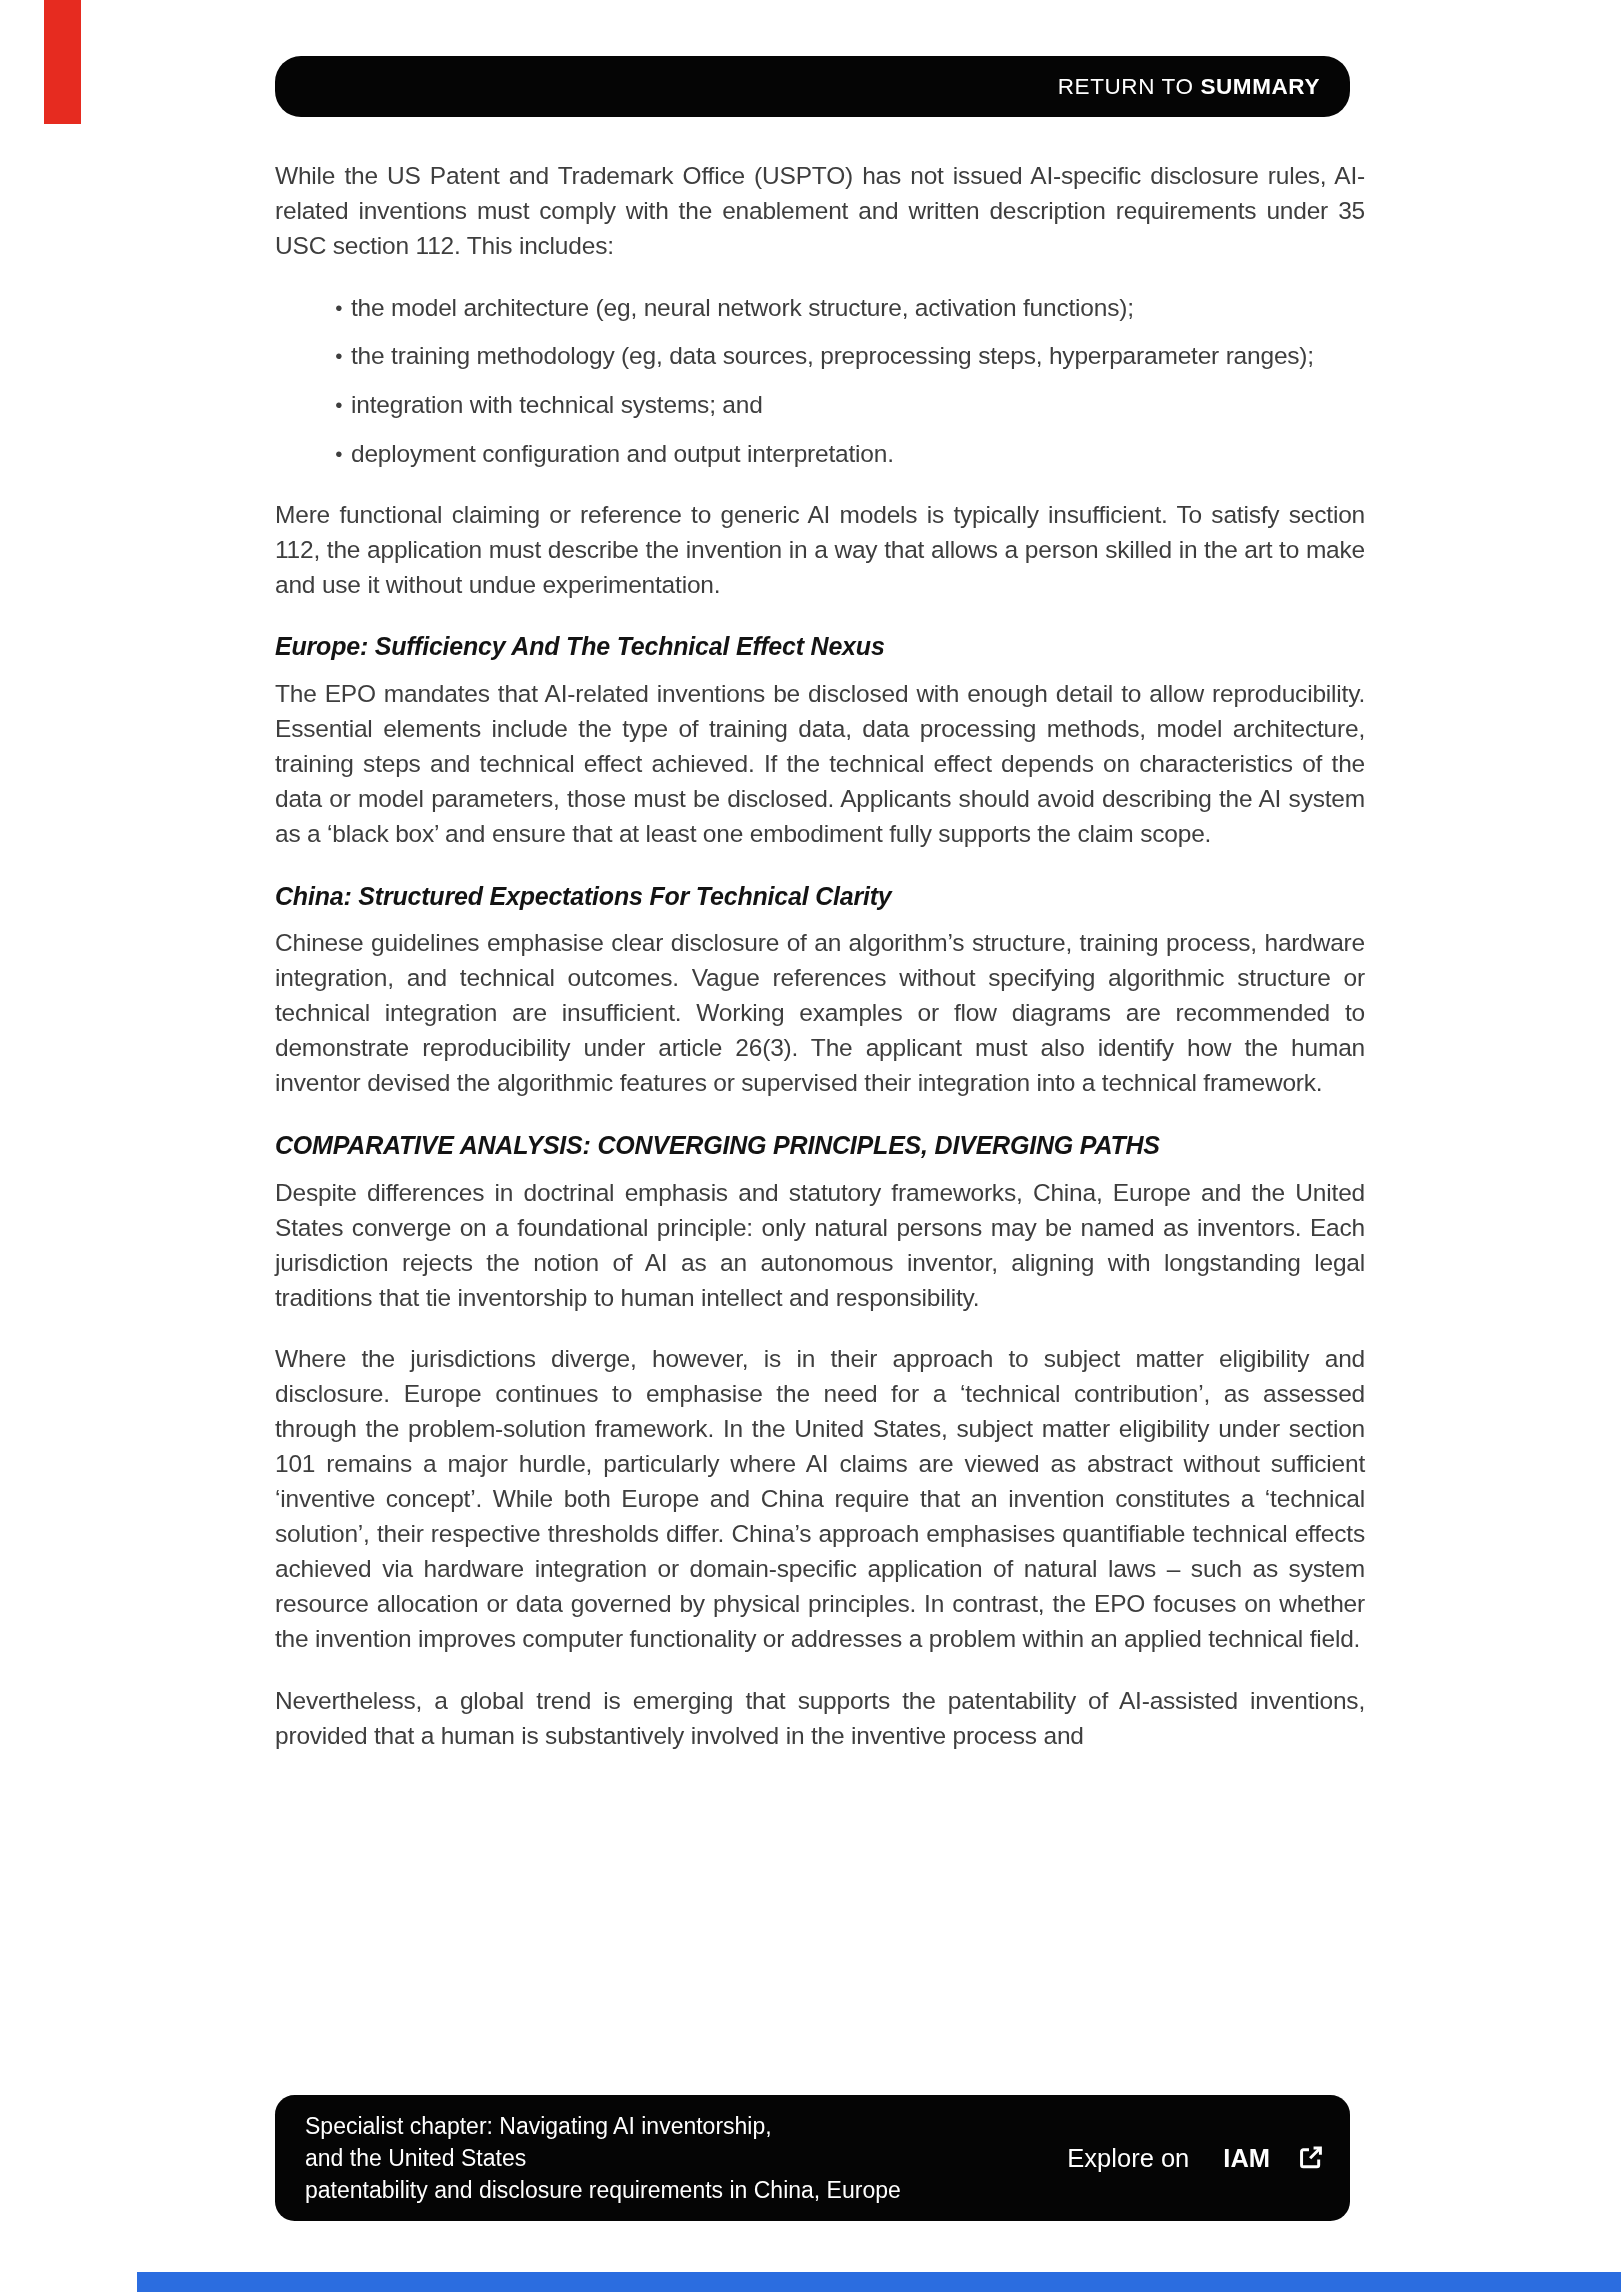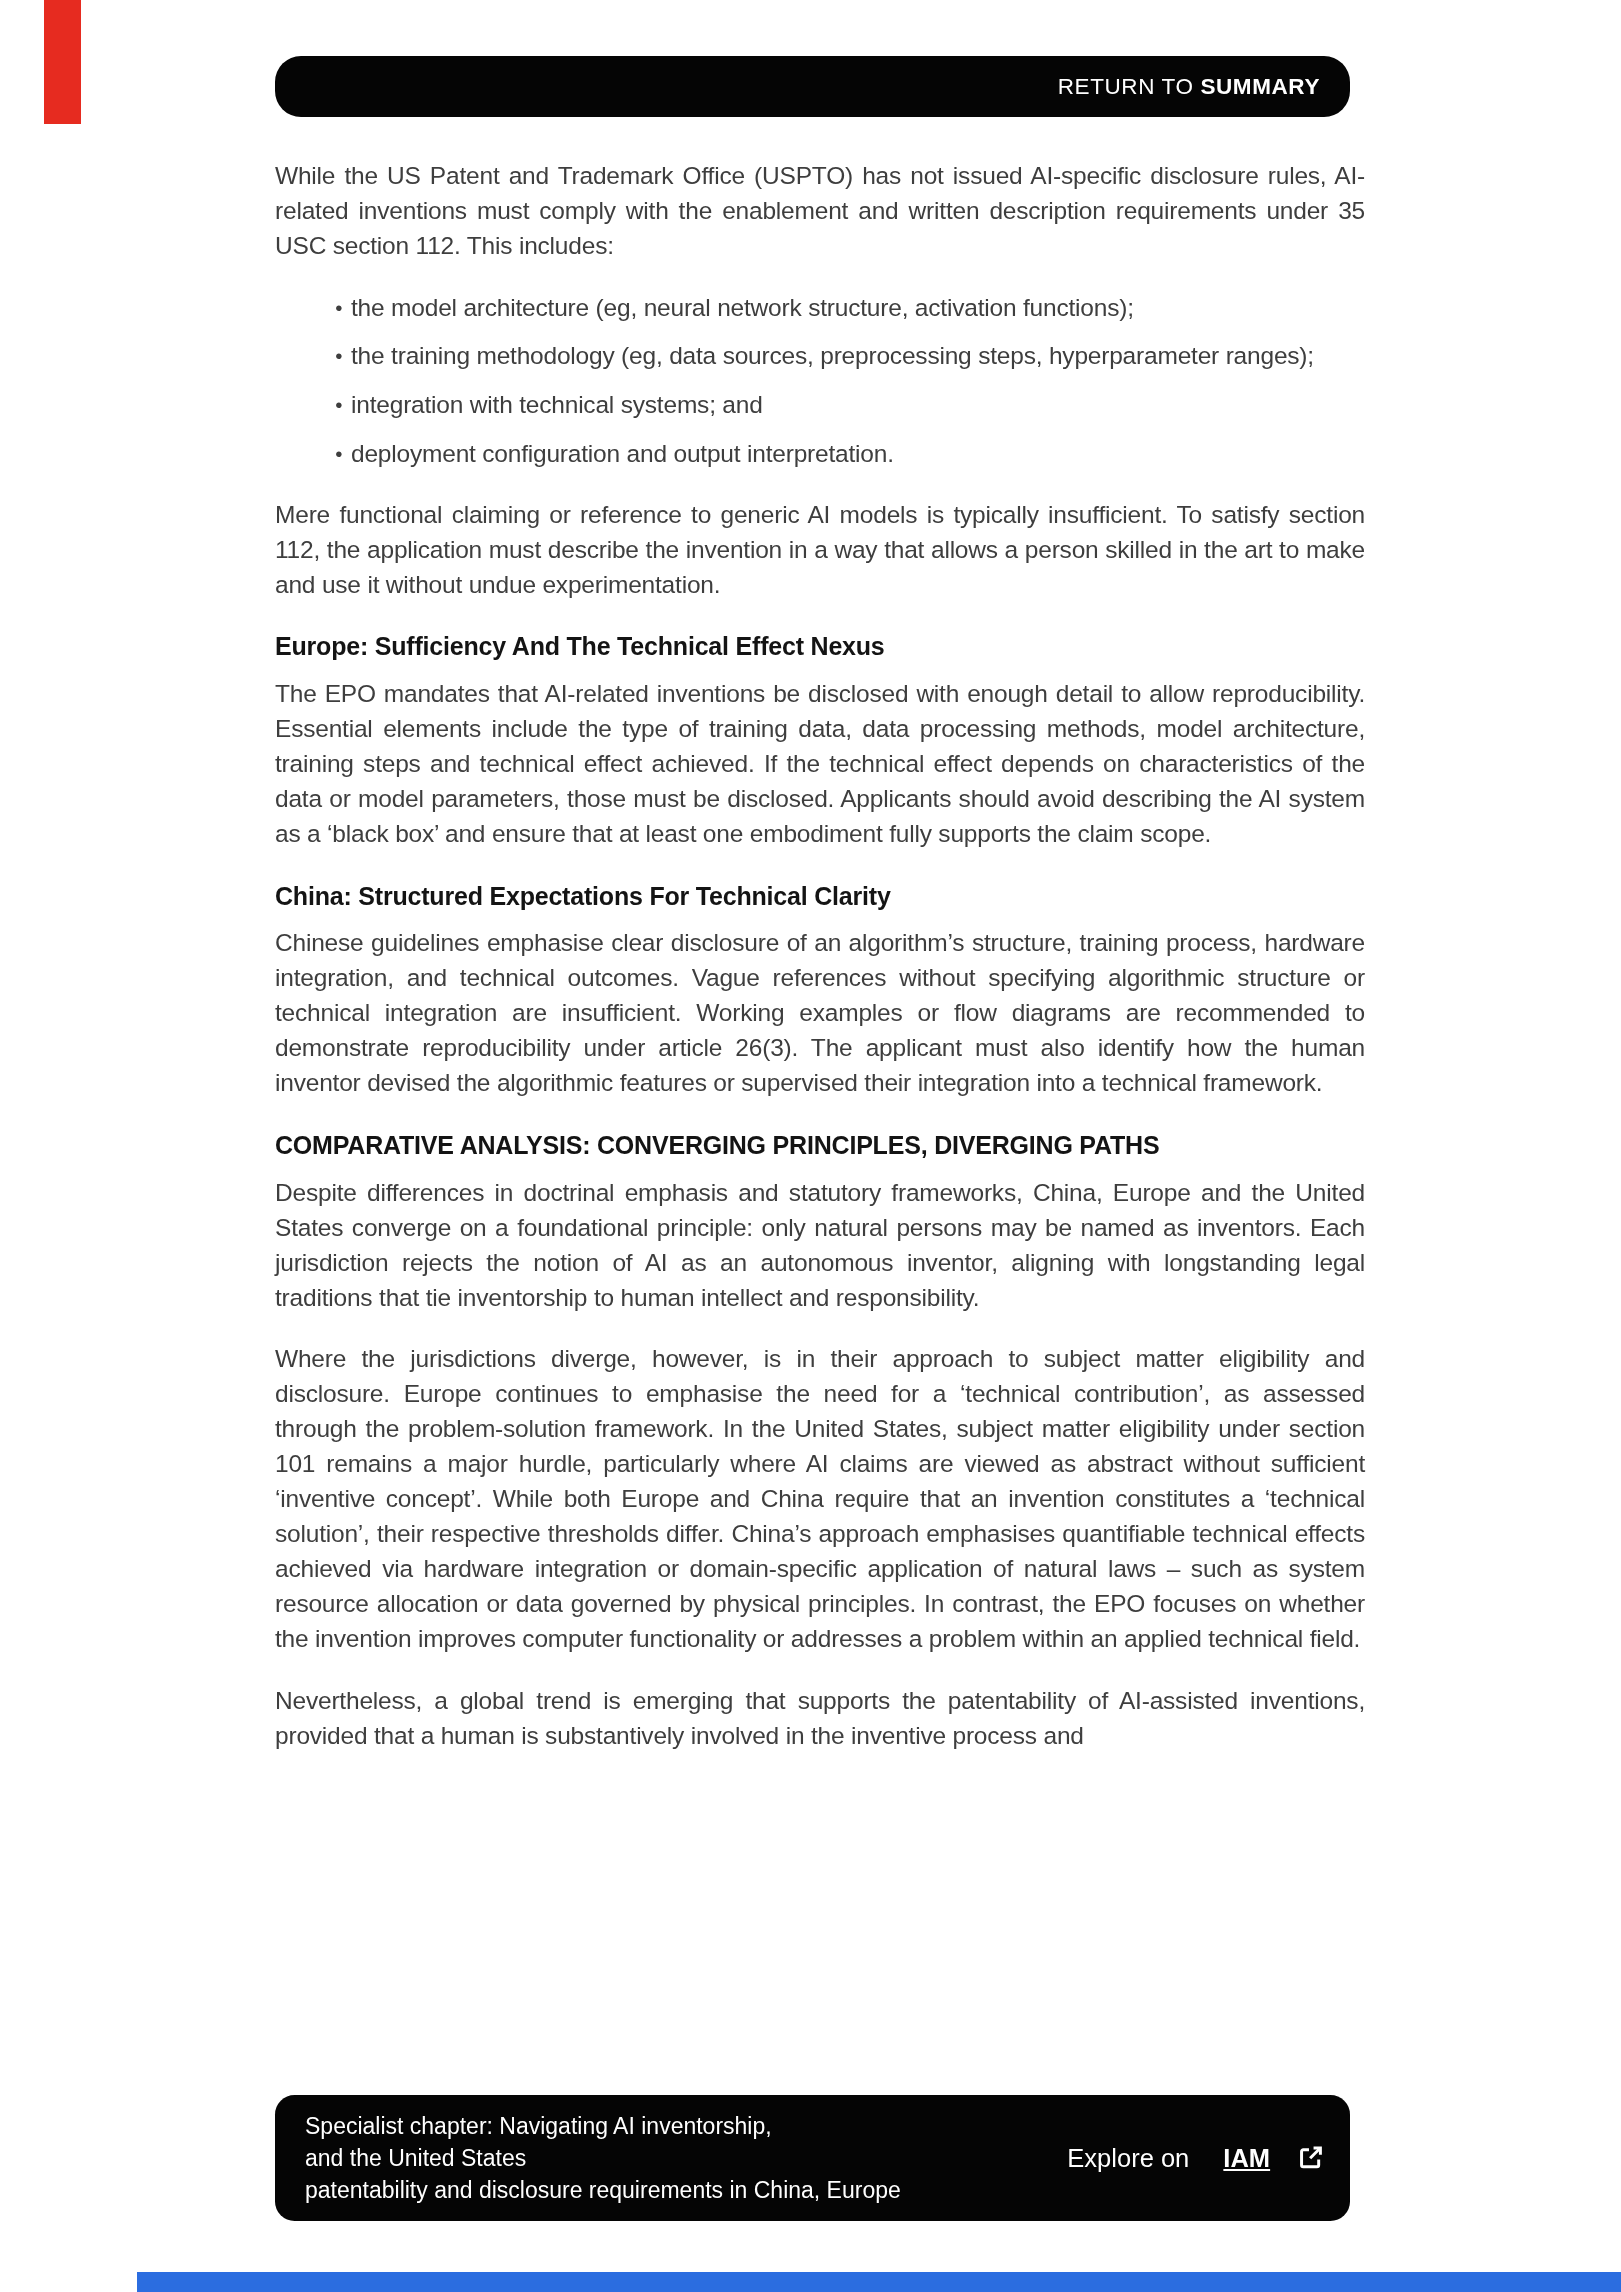--- a/index.html
+++ b/index.html
@@ -34,20 +34,21 @@
     position:absolute;left:275px;top:158px;width:1090px;
     color:#3e3e3e;font-size:24.5px;line-height:35px;
     letter-spacing:-0.2px;text-align:justify;
   }
   .content p{margin:0 0 26.5px 0;}
   .content p:last-child{margin-bottom:4px;}
   h2.sec,h3.sec{
     color:#141414;font-weight:700;text-align:left;
     font-size:25px;line-height:35px;margin:27.4px 0 11.8px 0;
     letter-spacing:-0.2px;
+    font-style:italic;
   }
   .bullets{margin:24.5px 0 26.5px 0;}
   .bullet{position:relative;padding-left:76px;margin-bottom:13.7px;}
   .bullet:last-child{margin-bottom:0;}
   .bullet .dot{
     position:absolute;left:54px;top:0;width:19.6px;
     text-align:center;font-size:20.6px;line-height:35px;color:#3e3e3e;
   }
 
   
@@ -58,21 +59,21 @@
     box-sizing:border-box;padding:0 25.5px 0 30px;margin-top:20px;
   }
   .chapter{
     color:#ffffff;font-size:23px;line-height:32px;letter-spacing:0;
   }
   .chapter span{display:block;}
   .explore{
     display:flex;align-items:center;gap:27px;
     color:#ffffff;font-size:25.5px;text-decoration:none;cursor:pointer;white-space:pre;
   }
-  .explore b{font-weight:700;text-decoration:underline;}
+  .explore b{font-weight:700;}
   .ext-icon{width:27.4px;height:27.4px;display:block;}
 </style>
 </head>
 <body>
 
 <div class="page">
 
   <div class="red-mark" style="background: rgb(230, 43, 32);"></div>
 
   <a class="topbar" style="background: rgb(5, 5, 5);">

